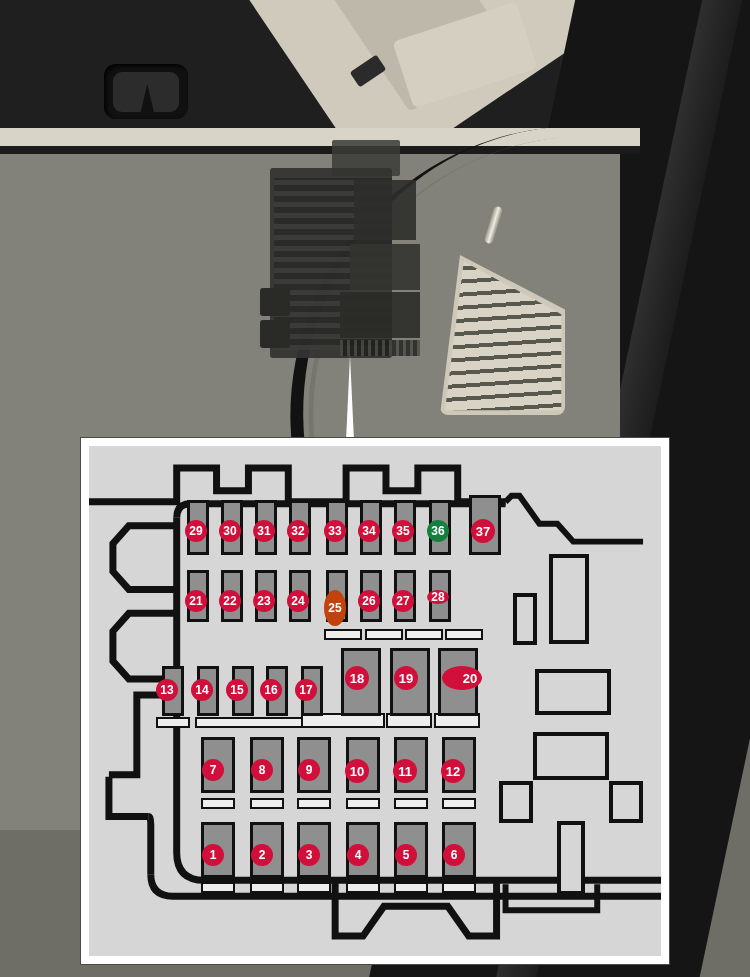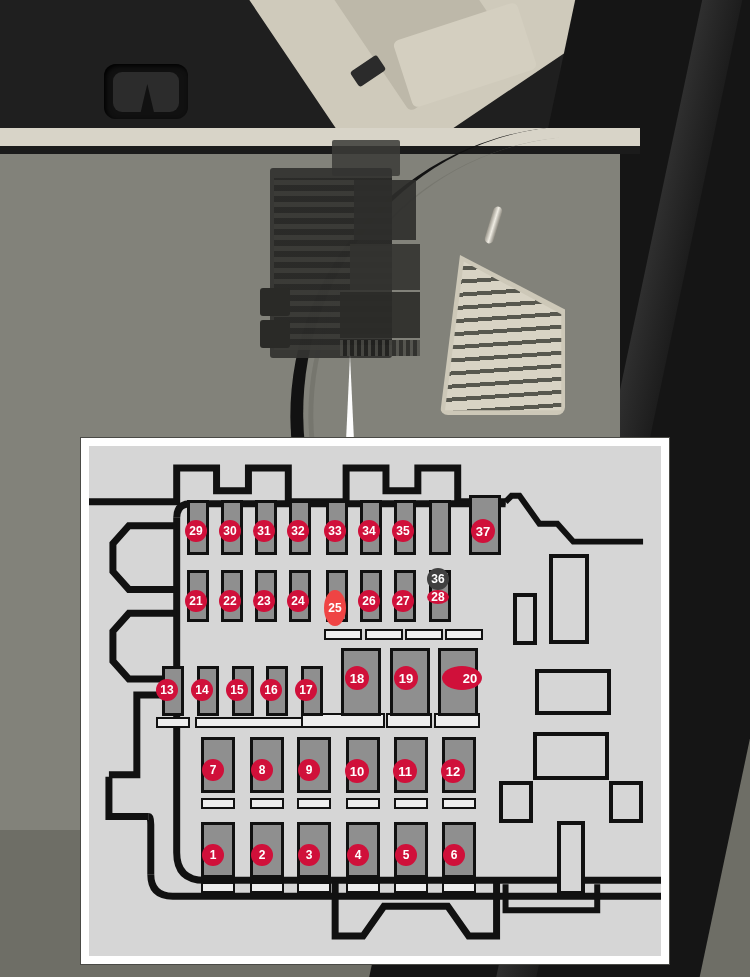--- a/index.html
+++ b/index.html
@@ -278,21 +278,21 @@
           <div class="badge" style="left: 353px; top: 220px; width: 24px; height: 24px; background: rgb(208, 16, 58); color: rgb(255, 255, 255); font-size: 13px; padding-left: 16px;">20</div>
           <div class="fuse" style="left: 98px; top: 124px; width: 22px; height: 52px; background: rgb(143, 143, 143);"></div>
           <div class="badge" style="left: 96px; top: 144px; width: 22px; height: 22px; background: rgb(208, 16, 58); color: rgb(255, 255, 255); font-size: 12px;">21</div>
           <div class="fuse" style="left: 132px; top: 124px; width: 22px; height: 52px; background: rgb(143, 143, 143);"></div>
           <div class="badge" style="left: 130px; top: 144px; width: 22px; height: 22px; background: rgb(208, 16, 58); color: rgb(255, 255, 255); font-size: 12px;">22</div>
           <div class="fuse" style="left: 166px; top: 124px; width: 22px; height: 52px; background: rgb(143, 143, 143);"></div>
           <div class="badge" style="left: 164px; top: 144px; width: 22px; height: 22px; background: rgb(208, 16, 58); color: rgb(255, 255, 255); font-size: 12px;">23</div>
           <div class="fuse" style="left: 200px; top: 124px; width: 22px; height: 52px; background: rgb(143, 143, 143);"></div>
           <div class="badge" style="left: 198px; top: 144px; width: 22px; height: 22px; background: rgb(208, 16, 58); color: rgb(255, 255, 255); font-size: 12px;">24</div>
           <div class="fuse" style="left: 237px; top: 124px; width: 22px; height: 52px; background: rgb(143, 143, 143);"></div>
-          <div class="badge" style="left: 235px; top: 144px; width: 22px; height: 36px; background: #ef4444; color: rgb(255, 255, 255); font-size: 12px;">25</div>
+          <div class="badge" style="left: 235px; top: 144px; width: 22px; height: 36px; background: #c2410c; color: rgb(255, 255, 255); font-size: 12px;">25</div>
           <div class="fuse" style="left: 271px; top: 124px; width: 22px; height: 52px; background: rgb(143, 143, 143);"></div>
           <div class="badge" style="left: 269px; top: 144px; width: 22px; height: 22px; background: rgb(208, 16, 58); color: rgb(255, 255, 255); font-size: 12px;">26</div>
           <div class="fuse" style="left: 305px; top: 124px; width: 22px; height: 52px; background: rgb(143, 143, 143);"></div>
           <div class="badge" style="left: 303px; top: 144px; width: 22px; height: 22px; background: rgb(208, 16, 58); color: rgb(255, 255, 255); font-size: 12px;">27</div>
           <div class="fuse" style="left: 340px; top: 124px; width: 22px; height: 52px; background: rgb(143, 143, 143);"></div>
           <div class="badge" style="left: 338px; top: 144px; width: 22px; height: 14px; background: rgb(208, 16, 58); color: rgb(255, 255, 255); font-size: 12px;">28</div>
           <div class="fuse" style="left: 98px; top: 54px; width: 22px; height: 55px; background: rgb(143, 143, 143);"></div>
           <div class="badge" style="left: 96px; top: 74px; width: 22px; height: 22px; background: rgb(208, 16, 58); color: rgb(255, 255, 255); font-size: 12px;">29</div>
           <div class="fuse" style="left: 132px; top: 54px; width: 22px; height: 55px; background: rgb(143, 143, 143);"></div>
           <div class="badge" style="left: 130px; top: 74px; width: 22px; height: 22px; background: rgb(208, 16, 58); color: rgb(255, 255, 255); font-size: 12px;">30</div>
@@ -300,20 +300,20 @@
           <div class="badge" style="left: 164px; top: 74px; width: 22px; height: 22px; background: rgb(208, 16, 58); color: rgb(255, 255, 255); font-size: 12px;">31</div>
           <div class="fuse" style="left: 200px; top: 54px; width: 22px; height: 55px; background: rgb(143, 143, 143);"></div>
           <div class="badge" style="left: 198px; top: 74px; width: 22px; height: 22px; background: rgb(208, 16, 58); color: rgb(255, 255, 255); font-size: 12px;">32</div>
           <div class="fuse" style="left: 237px; top: 54px; width: 22px; height: 55px; background: rgb(143, 143, 143);"></div>
           <div class="badge" style="left: 235px; top: 74px; width: 22px; height: 22px; background: rgb(208, 16, 58); color: rgb(255, 255, 255); font-size: 12px;">33</div>
           <div class="fuse" style="left: 271px; top: 54px; width: 22px; height: 55px; background: rgb(143, 143, 143);"></div>
           <div class="badge" style="left: 269px; top: 74px; width: 22px; height: 22px; background: rgb(208, 16, 58); color: rgb(255, 255, 255); font-size: 12px;">34</div>
           <div class="fuse" style="left: 305px; top: 54px; width: 22px; height: 55px; background: rgb(143, 143, 143);"></div>
           <div class="badge" style="left: 303px; top: 74px; width: 22px; height: 22px; background: rgb(208, 16, 58); color: rgb(255, 255, 255); font-size: 12px;">35</div>
           <div class="fuse" style="left: 340px; top: 54px; width: 22px; height: 55px; background: rgb(143, 143, 143);"></div>
-          <div class="badge" style="left: 338px; top: 74px; width: 22px; height: 22px; background: #404040; color: rgb(255, 255, 255); font-size: 12px; margin-top: 48px;">36</div>
+          <div class="badge" style="left: 338px; top: 74px; width: 22px; height: 22px; background: #15803d; color: rgb(255, 255, 255); font-size: 12px;">36</div>
           <div class="fuse" style="left: 380px; top: 49px; width: 32px; height: 60px; background: rgb(143, 143, 143);"></div>
           <div class="badge" style="left: 382px; top: 73px; width: 24px; height: 24px; background: rgb(208, 16, 58); color: rgb(255, 255, 255); font-size: 13px;">37</div>
         </div>
     </div>
   </div>
 
 </div>
 
 </body></html>

